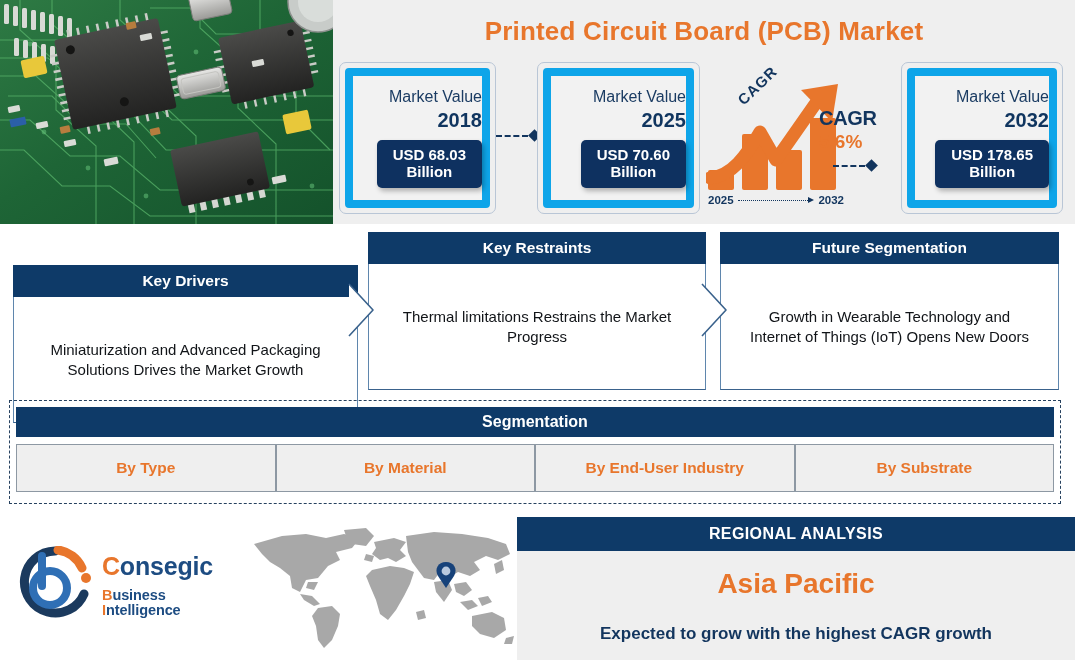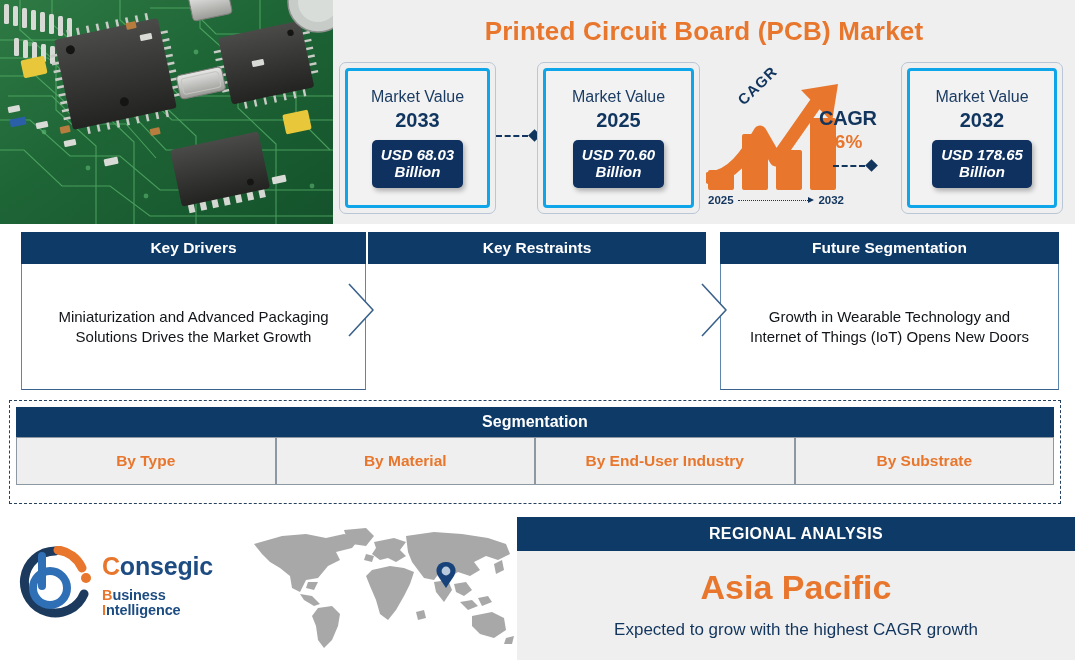--- a/index.html
+++ b/index.html
@@ -30,33 +30,32 @@
   }
 
   
   .mv-outer {
     position: absolute; top: 62px; height: 152px;
     border: 1px solid #b9c6d6; border-radius: 7px; background: #efefef;
     padding: 5px;
   }
   .mv-inner {
     width: 100%; height: 100%;
-    border: 3px solid #0ea5e9; border-radius: 4px;
+    border: 8px solid #0ea5e9; border-radius: 4px;
     background: #f2f2f2;
-    display: flex; flex-direction: column; align-items: center;
+    display: flex; flex-direction: column; align-items: flex-end;
     justify-content: center; gap: 1px;
   }
   .mv-label { font-size: 16px; color: #1b3c63; line-height: 1.15; }
   .mv-year  { font-size: 20px; color: #10355f; font-weight: bold; line-height: 1.2; margin-bottom: 7px; }
   .mv-pill {
     background: #0e3160; color: #ffffff; border-radius: 5px;
-    padding: 6px 9px 7px; text-align: center; line-height: 1.18;
+    padding: 6px 16px 7px; text-align: center; line-height: 1.18;
     font-size: 15px; font-weight: bold;
     box-shadow: 2px 3px 5px rgba(0,0,0,.28);
-    font-style: italic;
   }
   #mv-2024 { left: 339px; width: 157px; }
   #mv-2025 { left: 537px; width: 163px; }
   #mv-2032 { left: 901px; width: 162px; }
 
   .dash-link { position: absolute; display: flex; align-items: center; }
   .dash-line { height: 0; border-top: 2px dashed #12355e; width: 32px; }
   .diamond {
     width: 9px; height: 9px; background: #12355e;
     transform: rotate(45deg); margin-left: 2px;
@@ -91,42 +90,42 @@
     font-size: 15.5px; font-weight: bold;
   }
   .dcard .bd {
     height: 126px; background: #ffffff;
     border-left: 1.3px solid #5f86ad; border-right: 1.3px solid #5f86ad;
     border-bottom: 1.3px solid #3a628c;
     display: flex; align-items: center; justify-content: center;
     padding: 0 29px; text-align: center;
     font-size: 15px; color: #111418; line-height: 1.33;
   }
-  #dcard-1 { left: 21px;   width: 345px; }
+  #dcard-1 { left: 13px;   width: 345px; margin-top: 33px; }
   #dcard-2 { left: 368px; width: 338px; }
   #dcard-3 { left: 720px; width: 339px; }
 
   .chev {
     position: absolute; top: 282px; width: 30px; height: 56px;
     pointer-events: none;
   }
   #chev-1 { left: 347px; }
   #chev-2 { left: 700px; }
 
   
   .seg-wrap {
     position: absolute; left: 9px; top: 400px; width: 1052px; height: 104px;
     border: 1.6px dashed #26415f; padding: 6px;
   }
   .seg-head {
     height: 30px; background: #0e3a68; color: #fff;
     display: flex; align-items: center; justify-content: center;
     font-size: 16px; font-weight: bold;
   }
-  .seg-items { display: flex; }
+  .seg-items { display: flex; margin-top: 7px; }
   .seg-item {
     flex: 1; height: 48px; background: #efefef;
     border: 1.4px solid #8d98a3;
     display: flex; align-items: center; justify-content: center;
     color: #e8762c; font-size: 15.5px; font-weight: bold;
   }
 
   
   .bottom { position: absolute; left: 0; top: 515px; width: 1075px; height: 145px; background: #ffffff; }
   .logo { position: absolute; left: 14px; top: 546px; width: 225px; height: 72px; }
@@ -142,22 +141,22 @@
   .region {
     position: absolute; left: 517px; top: 517px; width: 558px; height: 143px;
     background: #efefef;
   }
   .region-head {
     height: 34px; background: #0e3a68; color: #ffffff;
     display: flex; align-items: center; justify-content: center;
     font-size: 16px; font-weight: bold; letter-spacing: .4px;
   }
   .region-body { text-align: center; padding-top: 18px; }
-  .region-name { font-size: 34px; font-weight: bold; color: #e8762c; line-height: 1.1; }
-  .region-note { font-size: 17px; color: #12355e; margin-top: 14px; }
+  .region-name { font-size: 28px; font-weight: bold; color: #e8762c; line-height: 1.1; }
+  .region-note { font-size: 17px; color: #12355e; margin-top: 24px; font-weight: bold; }
 </style>
 </head>
 <body>
 
 <div class="page">
 
   <div class="top-strip">
 
     <div class="pcb-photo">
       <svg viewBox="0 0 333 224" xmlns="http://www.w3.org/2000/svg" aria-hidden="true">
@@ -351,21 +350,21 @@
         </g>
         <rect x="10" y="118" width="16" height="8" rx="1" fill="#2b5fa8" transform="rotate(-12 18 122)"></rect>
       </svg>
     </div>
 
     <div class="title">Printed Circuit Board (PCB) Market</div>
 
     <div class="mv-outer" id="mv-2024">
       <div class="mv-inner">
         <div class="mv-label">Market Value</div>
-        <div class="mv-year">2033</div>
+        <div class="mv-year">2018</div>
         <div class="mv-pill">
           <div>USD 68.03</div>
           <div>Billion</div>
         </div>
       </div>
     </div>
 
     <div class="dash-link" id="link-1">
       <div class="dash-line"></div>
       <div class="diamond"></div>
@@ -430,20 +429,21 @@
     </div>
   </div>
 
   <div class="drivers-row">
     <div class="dcard" id="dcard-1">
       <div class="hd">Key Drivers</div>
       <div class="bd">Miniaturization and Advanced Packaging Solutions Drives the Market Growth</div>
     </div>
     <div class="dcard" id="dcard-2">
       <div class="hd">Key Restraints</div>
+      <div class="bd">Thermal limitations Restrains the Market Progress</div>
     </div>
     <div class="dcard" id="dcard-3">
       <div class="hd">Future Segmentation</div>
       <div class="bd">Growth in Wearable Technology and Internet of Things (IoT) Opens New Doors</div>
     </div>
   </div>
 
   <svg class="chev" id="chev-1" viewBox="0 0 30 56">
     <path d="M2 2 L26 28 L2 54" fill="#ffffff" stroke="#3a628c" stroke-width="1.6" stroke-linejoin="round"></path>
   </svg>

